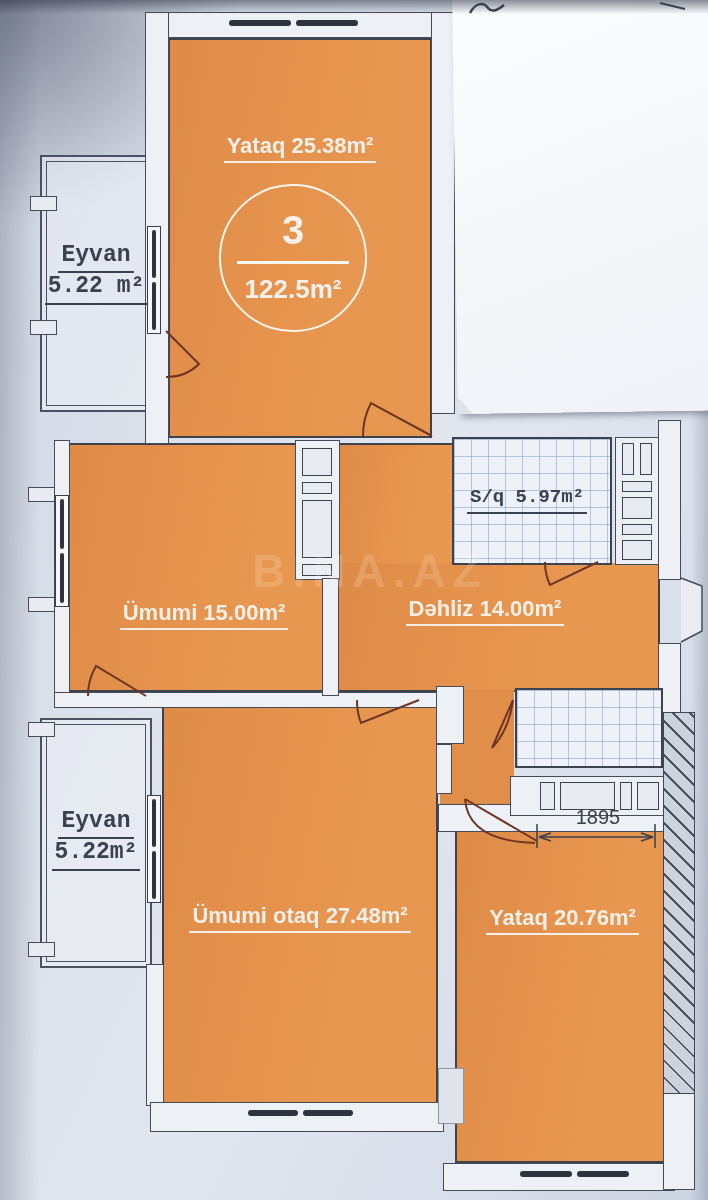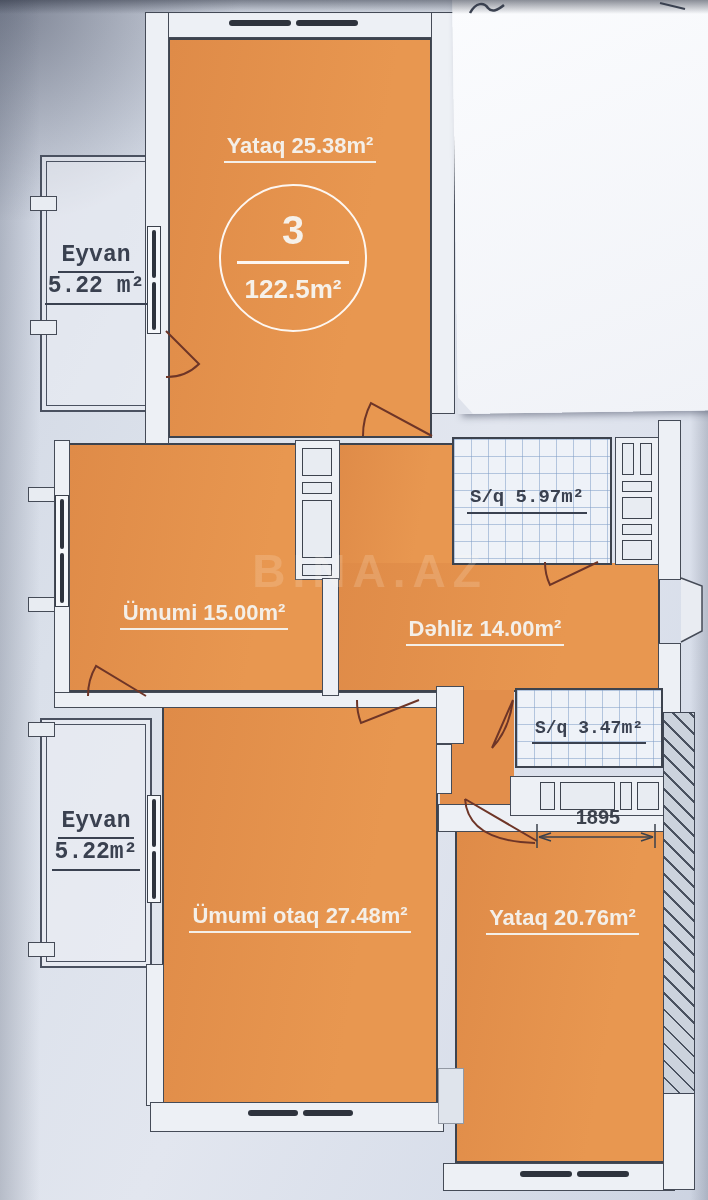--- a/index.html
+++ b/index.html
@@ -40,21 +40,21 @@
   .light{color:#f4efe8;}
   .dark{color:#3a4150;font-family:Liberation Mono, monospace;}
   
   .badge{position:absolute;border:2.5px solid rgba(255,255,255,.92);border-radius:50%;
          z-index:30;color:#f6f1ea;text-align:center;box-sizing:border-box;}
   .badge-num{font-size:40px;font-weight:bold;margin-top:22px;}
   .badge-line{width:112px;height:2.5px;background:rgba(255,255,255,.92);margin:8px auto 10px;}
   .badge-area{font-size:26px;font-weight:bold;}
   .watermark{position:absolute;z-index:45;font-weight:bold;letter-spacing:7px;
              color:rgba(255,248,240,.17);font-size:46px;text-align:center;}
-  .dim-text{position:absolute;z-index:32;font-weight:bold;font-size:20px;color:#3b414c;text-align:center;}
+  .dim-text{position:absolute;z-index:32;font-weight:normal;font-size:20px;color:#3b414c;text-align:center;}
   
   .sheet{position:absolute;left:452px;top:-10px;width:268px;height:424px;z-index:60;
          background:linear-gradient(160deg,#fbfcfe,#f0f2f7);
          transform:rotate(-0.8deg);transform-origin:0 0;
          box-shadow:2px 5px 7px -2px rgba(60,66,88,.5);}
   .fold{position:absolute;left:0;bottom:0;width:0;height:0;z-index:61;
         border-left:15px solid #dfe3ec;border-top:17px solid transparent;}
   svg.overlay{position:absolute;left:0;top:0;z-index:40;pointer-events:none;}
   svg.topmarks{position:absolute;left:0;top:0;z-index:92;pointer-events:none;}
 </style>
@@ -114,43 +114,40 @@
 
   <div class="wall" style="left:295px;top:440px;width:45px;height:140px;"></div>
   <div class="shaft-rect" style="left:302px;top:448px;width:30px;height:28px;"></div>
   <div class="shaft-rect" style="left:302px;top:482px;width:30px;height:12px;"></div>
   <div class="shaft-rect" style="left:302px;top:500px;width:30px;height:58px;"></div>
   <div class="shaft-rect" style="left:302px;top:564px;width:30px;height:12px;"></div>
   <div class="wall" style="left:322px;top:578px;width:17px;height:118px;"></div>
 
   <div class="room" style="left:338px;top:443px;width:115px;height:124px;border-width:2px 0 0 0;"></div>
   <div class="room" style="left:337px;top:563px;width:323px;height:129px;border-width:0 2px 2px 2px;"></div>
-  <div class="rlabel light" style="left:360px;top:596px;width:250px;font-size:22px;margin-top:20px;">
+  <div class="rlabel light" style="left:360px;top:596px;width:250px;font-size:22px;">
     <span class="u">Dəhliz 14.00m²</span>
   </div>
 
   <div class="tile" style="left:452px;top:437px;width:160px;height:128px;"></div>
   <div class="rlabel dark" style="left:452px;top:487px;width:150px;font-size:19px;">
     <span class="u">S/q 5.97m²</span>
   </div>
 
   <div class="wall" style="left:615px;top:437px;width:44px;height:128px;z-index:10;"></div>
   <div class="shaft-rect" style="left:622px;top:443px;width:12px;height:32px;"></div>
   <div class="shaft-rect" style="left:640px;top:443px;width:12px;height:32px;"></div>
   <div class="shaft-rect" style="left:622px;top:481px;width:30px;height:11px;"></div>
   <div class="shaft-rect" style="left:622px;top:497px;width:30px;height:22px;"></div>
   <div class="shaft-rect" style="left:622px;top:524px;width:30px;height:11px;"></div>
   <div class="shaft-rect" style="left:622px;top:540px;width:30px;height:20px;"></div>
 
   <div class="patch" style="left:440px;top:690px;width:74px;height:116px;"></div>
 
   <div class="tile" style="left:515px;top:688px;width:148px;height:80px;"></div>
-  <div class="rlabel dark" style="left:515px;top:718px;width:148px;font-size:18px;">
-    <span class="u">S/q 3.47m²</span>
-  </div>
 
   <div class="wall" style="left:510px;top:776px;width:164px;height:40px;"></div>
   <div class="shaft-rect" style="left:540px;top:782px;width:15px;height:28px;"></div>
   <div class="shaft-rect" style="left:560px;top:782px;width:55px;height:28px;"></div>
   <div class="shaft-rect" style="left:620px;top:782px;width:12px;height:28px;"></div>
   <div class="shaft-rect" style="left:637px;top:782px;width:22px;height:28px;"></div>
 
   <div class="room" style="left:162px;top:706px;width:276px;height:398px;"></div>
   <div class="rlabel light" style="left:167px;top:903px;width:266px;font-size:22px;">
     <span class="u">Ümumi otaq 27.48m²</span>

